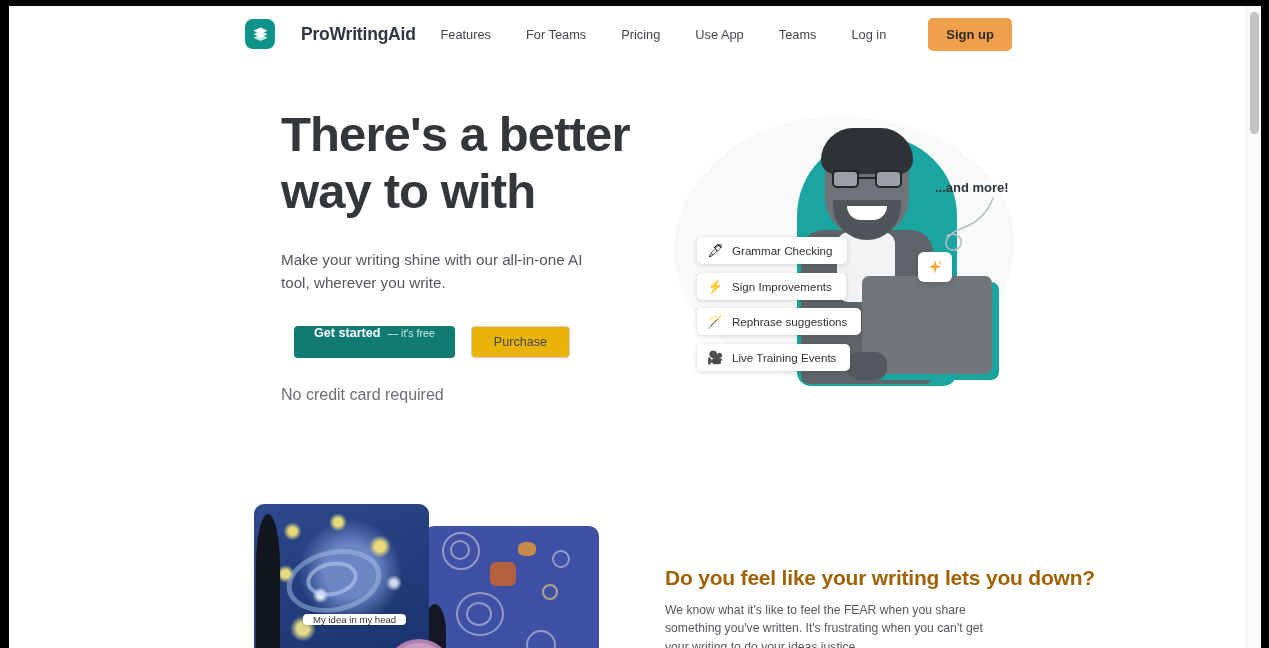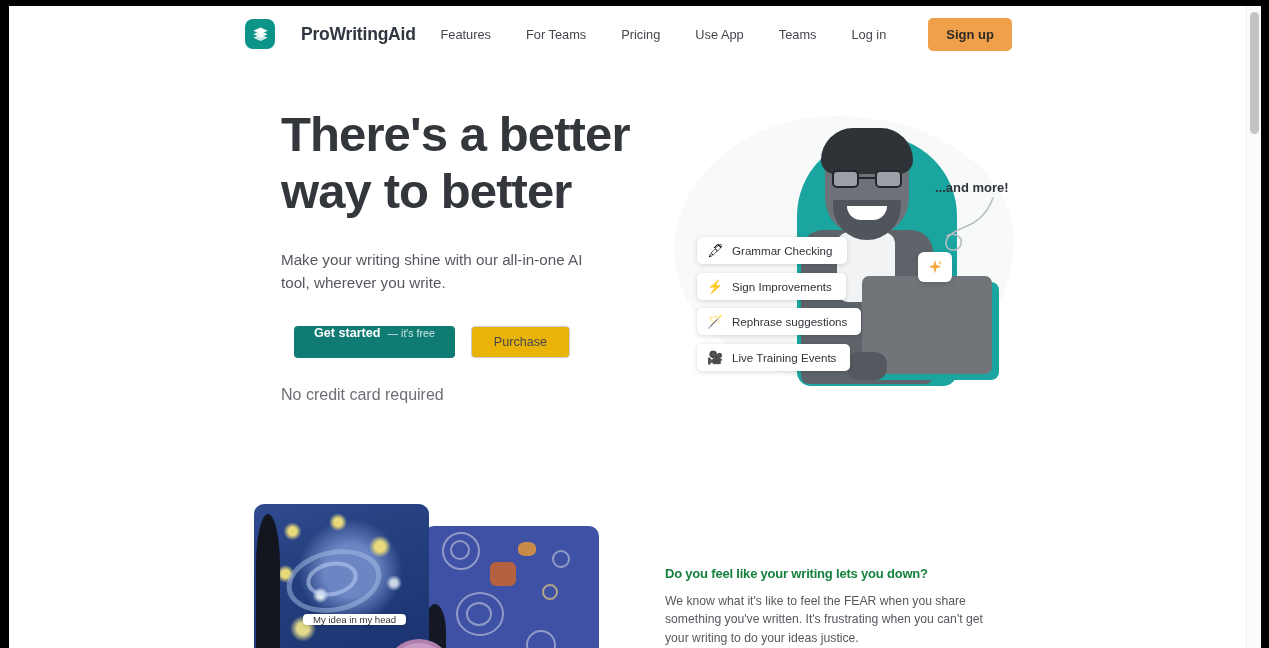--- a/index.html
+++ b/index.html
@@ -425,23 +425,23 @@
     border-radius: 50% 50% 4px 4px / 50% 50% 4px 4px;
   }
 
   #lower-text {
     position: absolute;
     left: 656px;
     top: 560px;
     width: 360px;
   }
   #lower-title {
-    font-size: 13px;
+    font-size: 21px;
     font-weight: bold;
-    color: #15803d;
+    color: #a16207;
     letter-spacing: -0.2px;
     white-space: nowrap;
   }
   #lower-body {
     margin-top: 11px;
     font-size: 12.2px;
     line-height: 18.4px;
     color: #55585e;
     width: 345px;
   }
@@ -491,21 +491,21 @@
         <a class="nav-link">Use App</a>
         <a class="nav-link">Teams</a>
         <a class="nav-link">Log in</a>
         <button id="signup-btn">Sign up</button>
       </div>
     </div>
 
     <div id="hero-text">
       <h1 id="hero-title">
         <span>There's a better</span><br>
-        <span>way to better</span>
+        <span>way to with</span>
       </h1>
       <p id="hero-sub">Make your writing shine with our all-in-one AI tool, wherever you write.</p>
 
       <div id="hero-buttons">
         <button id="get-started-btn">
           <span id="get-started-label">Get started</span>
           <span id="get-started-note">— it's free</span>
         </button>
         <button id="purchase-btn">Purchase</button>
       </div>

